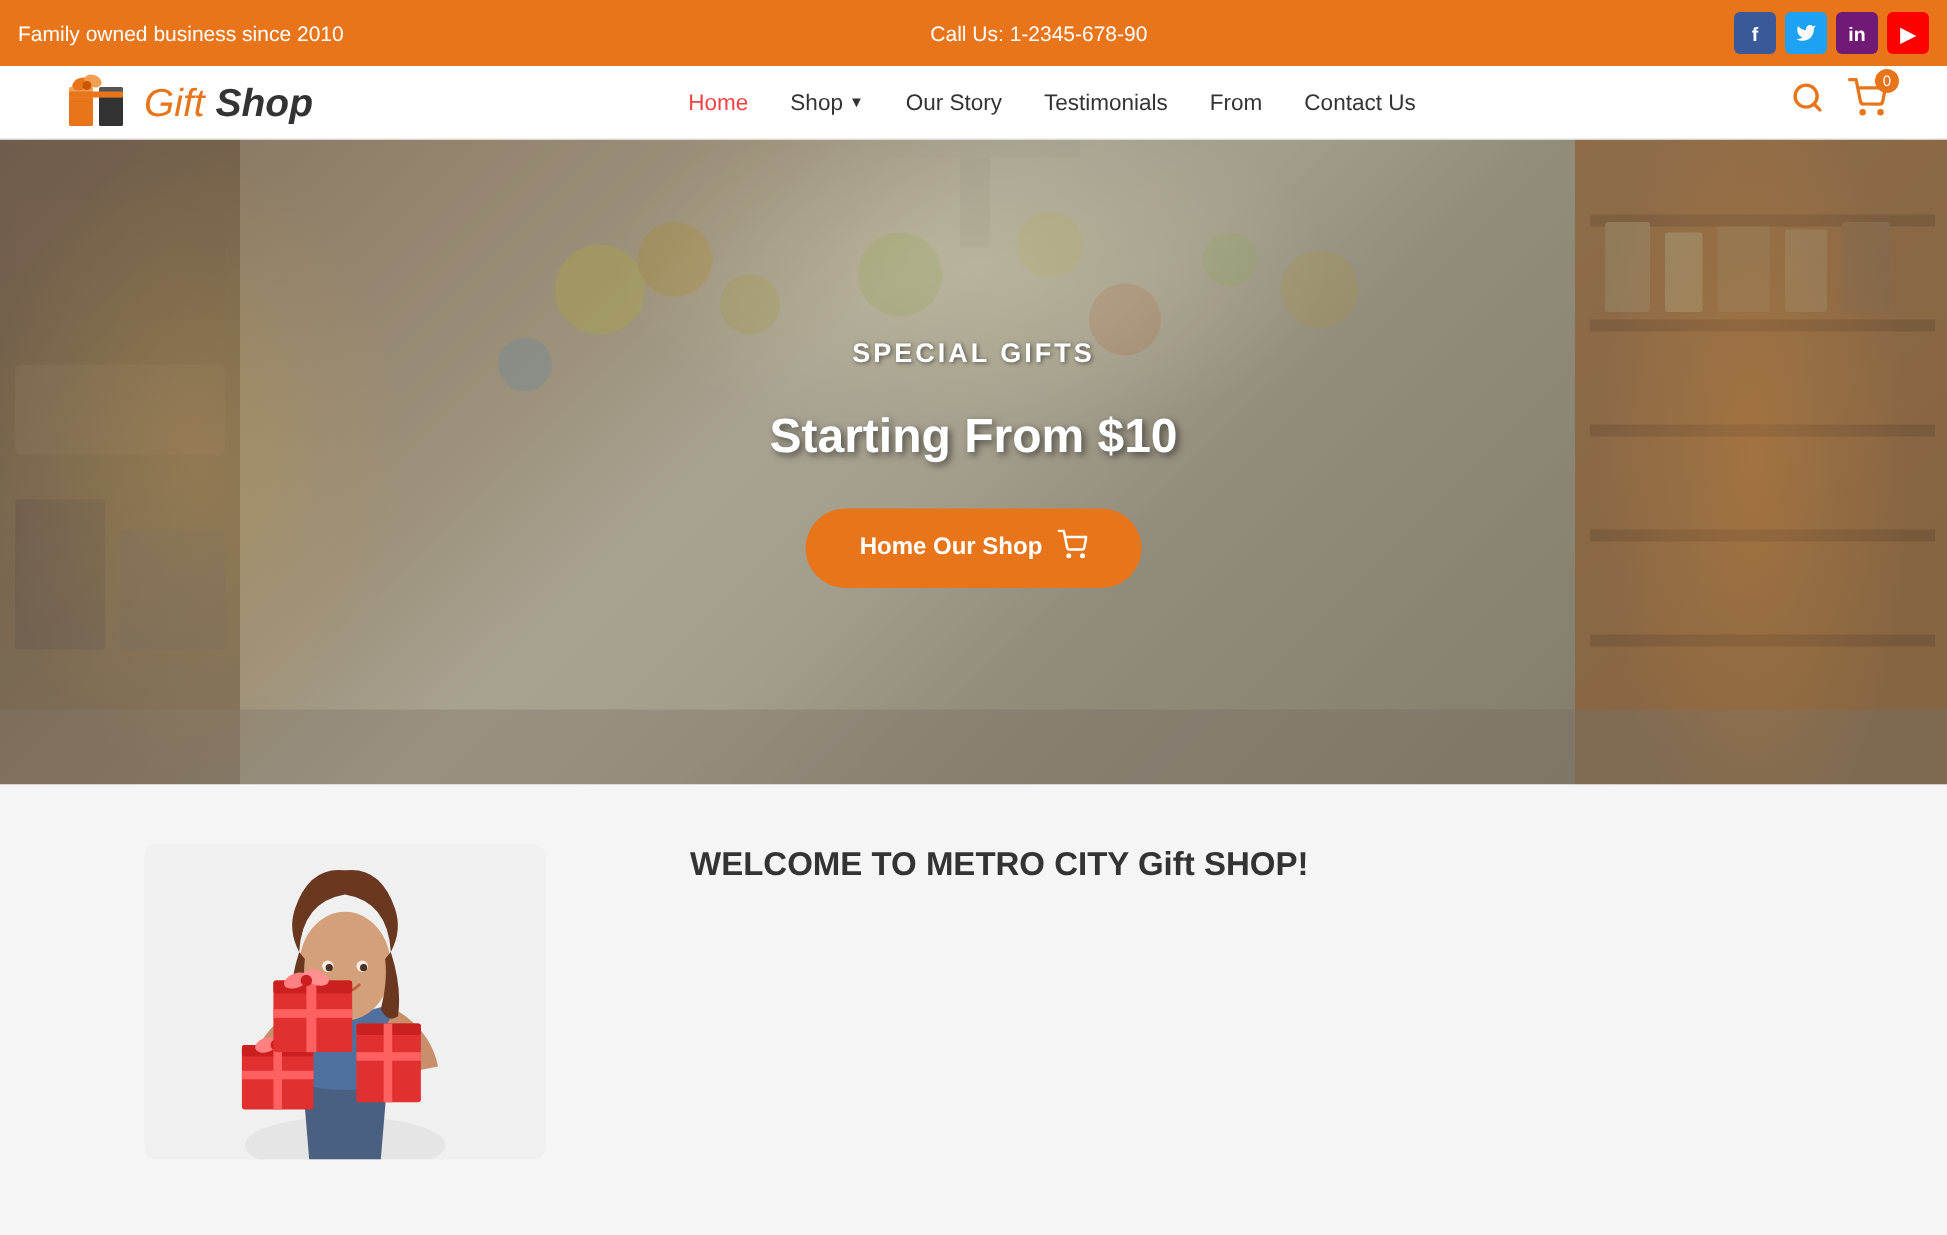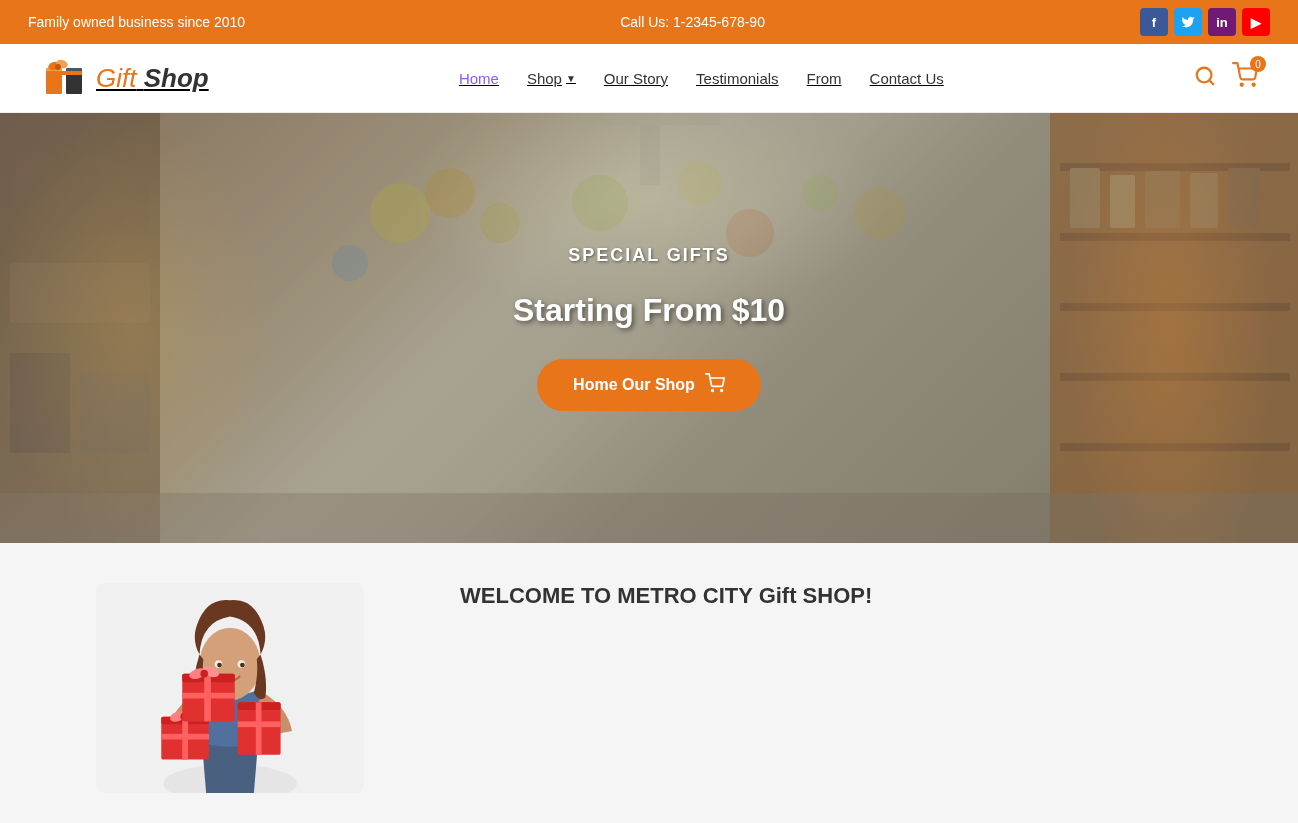--- a/index.html
+++ b/index.html
@@ -2,21 +2,21 @@
 <html><head>
   <meta charset="utf-8">
   <style>
     * { margin: 0; padding: 0; box-sizing: border-box; }
     body { font-family: Arial, sans-serif; background: #f5f5f5; }
 
     
     .top-bar {
       background: #e8751a;
       color: white;
-      padding: 8px 28px;
+      padding: 8px 12px;
       display: flex;
       justify-content: space-between;
       align-items: center;
       font-size: 14px;
     }
     .top-bar-left { }
     .top-bar-center { }
     .top-bar-social { display: flex; gap: 6px; align-items: center; }
     .social-icon {
       width: 28px; height: 28px;
@@ -26,44 +26,43 @@
       cursor: pointer;
     }
     .social-fb { background: #3b5998; }
     .social-tw { background: #1da1f2; }
     .social-li { background: #701a75; }
     .social-yt { background: #ff0000; }
 
     
     .header {
       background: white;
-      padding: 10px 40px;
+      padding: 0 40px;
       display: flex;
       align-items: center;
       justify-content: space-between;
       border-bottom: 1px solid #eee;
-      text-decoration: underline;
     }
     .logo {
       display: flex; align-items: center; gap: 8px; text-decoration: none;
     }
     .logo-icon {
       width: 48px; height: 48px; position: relative;
     }
     .logo-icon svg { width: 48px; height: 48px; }
     .logo-text { font-size: 26px; color: #333; }
     .logo-text span.gift { color: #e8751a; font-style: italic; font-weight: normal; }
     .logo-text span.shop { color: #333; font-style: italic; font-weight: bold; }
 
     nav { display: flex; align-items: center; gap: 28px; }
     .nav-item {
       font-size: 15px; color: #333; cursor: pointer; text-decoration: none;
       display: flex; align-items: center; gap: 4px;
     }
-    .nav-item.active { color: #8b5cf6; text-align: right; }
+    .nav-item.active { color: #ef4444; text-align: right; }
     .dropdown-arrow { font-size: 10px; color: #333; }
 
     .header-actions { display: flex; align-items: center; gap: 16px; }
     .search-icon-btn { font-size: 20px; color: #e8751a; cursor: pointer; }
     .cart-btn {
       position: relative; font-size: 22px; color: #e8751a; cursor: pointer;
     }
     .cart-badge {
       position: absolute; top: -6px; right: -8px;
       background: #e8751a; color: white;

